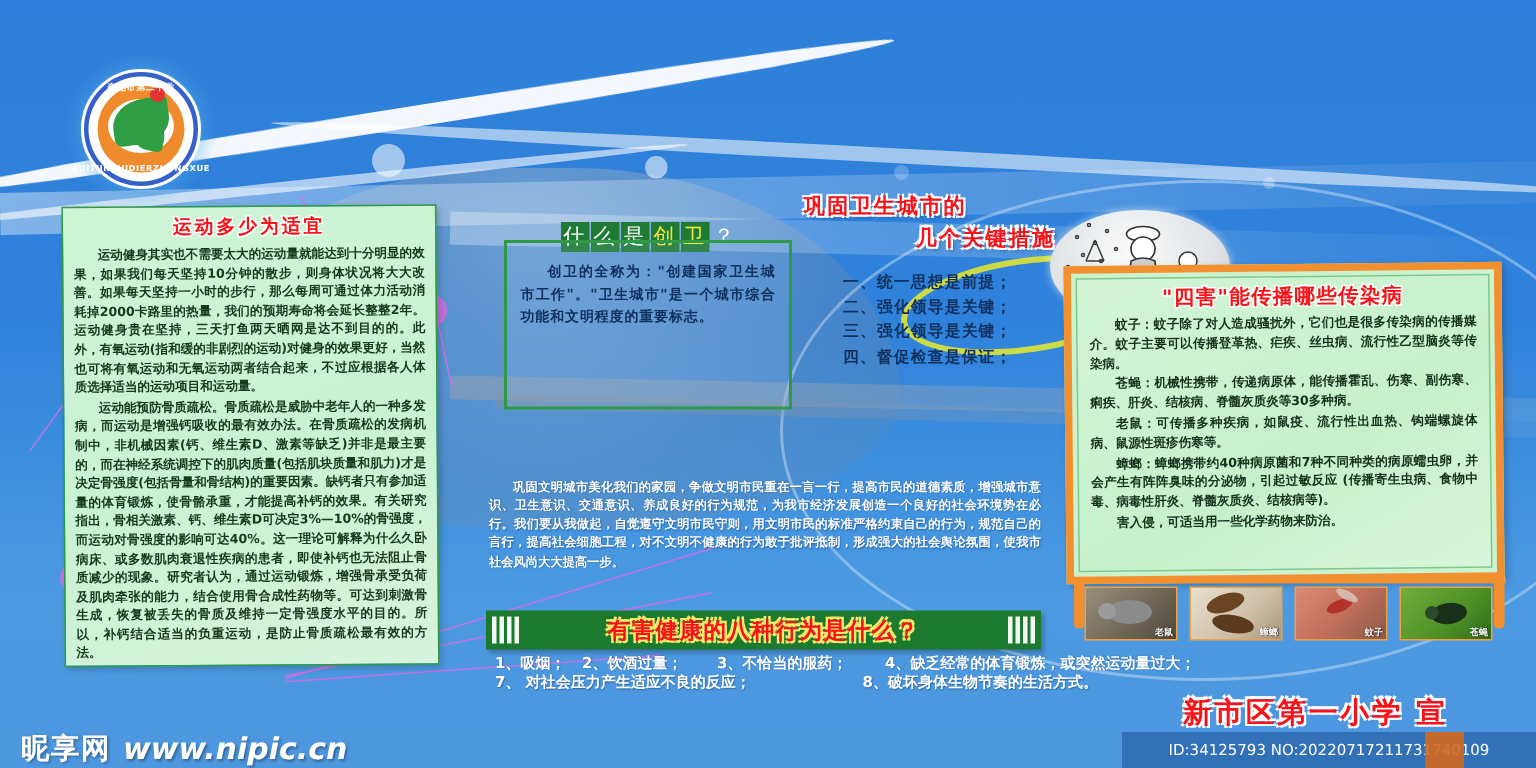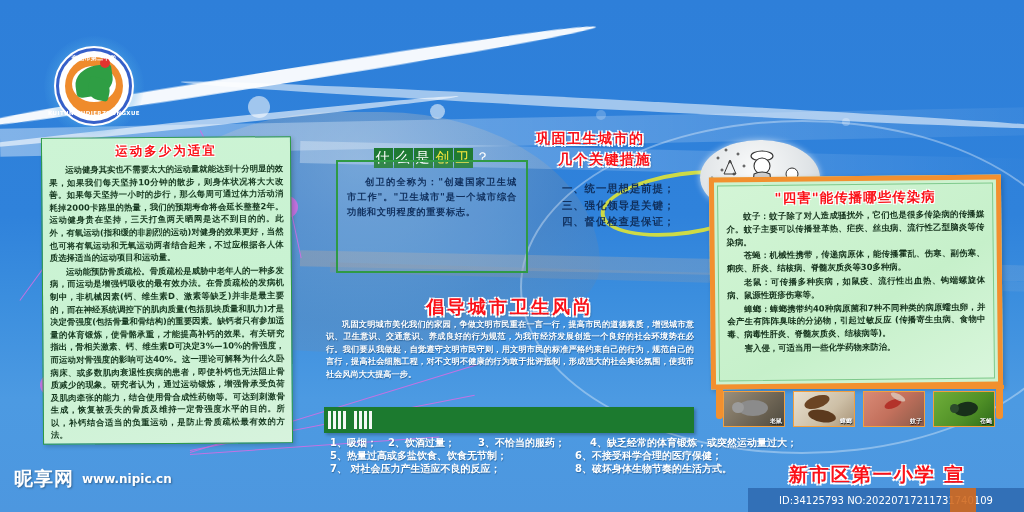--- a/index.html
+++ b/index.html
@@ -106,21 +106,21 @@
       2px 2px 2px rgba(0,0,0,.3);}
   #mid-para{position:absolute;left:326px;top:318px;width:368px;
     font-size:8.2px;line-height:12.4px;color:#fff;text-align:justify;text-indent:16px;
     font-weight:bold;text-shadow:.5px .5px 1px rgba(0,40,80,.5);}
 
   
   #meas-title{position:absolute;left:536px;top:128px;width:220px;
     font-size:14px;font-weight:bold;color:#fb1118;letter-spacing:1.5px;line-height:21px;
     text-shadow:-1.5px -1.5px 0 #fff,1.5px -1.5px 0 #fff,-1.5px 1.5px 0 #fff,1.5px 1.5px 0 #fff,
       2px 2px 2px rgba(0,0,0,.3);}
-  #meas-title .l2{display:block;padding-left:22px;}
+  #meas-title .l2{display:block;padding-left:22px;text-align:center;}
   #meas-list{position:absolute;left:562px;top:180px;width:210px;
     font-size:10.5px;line-height:16.5px;color:#10305e;font-weight:bold;letter-spacing:.8px;}
 
   
   #right-frame{position:absolute;left:710px;top:176px;width:292px;height:212px;
     border:5px solid #f2902f;box-sizing:border-box;background:#cdf2cf;
     box-shadow:2px 2px 5px rgba(0,0,0,.2);transform:rotate(-.6deg);}
   #right-inner{position:absolute;left:3px;top:3px;right:3px;bottom:3px;
     border:1px solid #7fc98c;box-sizing:border-box;
     background:linear-gradient(150deg,#d3f5d6,#c6f0ca 60%,#d9f6dc);}
@@ -171,24 +171,24 @@
 
   
   #signature{position:absolute;left:762px;top:462px;width:230px;text-align:center;
     font-size:19px;font-weight:bold;color:#fb1118;letter-spacing:2px;white-space:nowrap;
     text-shadow:-1.5px -1.5px 0 #fff,1.5px -1.5px 0 #fff,-1.5px 1.5px 0 #fff,1.5px 1.5px 0 #fff;}
   #idbar{position:absolute;right:0;bottom:0;width:276px;height:24px;
     background:rgba(30,80,150,.55);display:flex;align-items:center;justify-content:center;}
   #idbar span{color:#fff;font-size:10px;font-family:"DejaVu Sans","Liberation Sans",sans-serif;}
   #idbar .orangecell{position:absolute;right:48px;top:0;width:26px;height:24px;background:#d2691e;opacity:.9;}
 
-  #watermark{position:absolute;left:14px;bottom:20px;display:flex;align-items:center;gap:8px;}
+  #watermark{position:absolute;left:14px;bottom:0;display:flex;align-items:center;gap:8px;}
   #wm-cn{font-size:19px;font-weight:bold;color:#fff;letter-spacing:1px;
     text-shadow:1px 1px 2px rgba(0,0,0,.35);}
-  #wm-url{font-size:12px;font-weight:bold;color:#fff;
+  #wm-url{font-size:20px;font-style:italic;font-weight:bold;color:#fff;
     text-shadow:1px 1px 2px rgba(0,0,0,.35);}
 
   .magline{position:absolute;height:1.4px;background:#cf6fe3;opacity:.9;transform-origin:left center;}
 </style>
 </head>
 <body>
 
 <div id="poster">
 
   <div class="globe"></div>
@@ -240,29 +240,29 @@
     </div>
   </div>
 
   <div id="mid-head">
     <span class="c0">什</span><span class="c1">么</span><span class="c2">是</span><span class="hl">创</span><span class="hl">卫</span><span class="plain">？</span>
   </div>
   <div id="mid-box">
     <div class="mid-body">创卫的全称为："创建国家卫生城市工作"。"卫生城市"是一个城市综合功能和文明程度的重要标志。</div>
   </div>
 
-  <div id="mid-title2">倡导城市卫生风尚</div>
   <div id="mid-para">巩固文明城市美化我们的家园，争做文明市民重在一言一行，提高市民的道德素质，增强城市意 识、卫生意识、交通意识、养成良好的行为规范，为我市经济发展创造一个良好的社会环境势在必行。我们要从我做起，自觉遵守文明市民守则，用文明市民的标准严格约束自己的行为，规范自己的言行，提高社会细胞工程，对不文明不健康的行为敢于批评抵制，形成强大的社会舆论氛围，使我市社会风尚大大提高一步。</div>
 
   <div id="meas-title">
     <span>巩固卫生城市的</span>
     <span class="l2">几个关键措施</span>
   </div>
   <div id="meas-list">
     <div>一、统一思想是前提；</div>
+    <div>二、强化领导是关键；</div>
     <div>三、强化领导是关键；</div>
     <div>四、督促检查是保证；</div>
   </div>
 
   <div id="cartoon">
     <svg width="120" height="75" viewBox="0 0 120 75">
       <g stroke="#3a3a3a" stroke-width="1" fill="none">
         <circle cx="30" cy="22" r="1"></circle>
           <circle cx="22" cy="30" r="1"></circle>
           <circle cx="38" cy="14" r="1"></circle>
@@ -330,36 +330,34 @@
     </div>
   </div>
 
   <div id="banner">
     <span class="bstripes">
         <i></i>
         <i></i>
         <i></i>
         <i></i>
       </span>
+    <span id="banner-text">有害健康的八种行为是什么？</span>
     <span class="bstripes">
         <i></i>
         <i></i>
         <i></i>
         <i></i>
       </span>
   </div>
 
   <div id="eight-list">
     <span class="row">
       <span class="it" style="width:58px">1、吸烟；</span><span class="it" style="width:90px">2、饮酒过量；</span><span class="it" style="width:112px">3、不恰当的服药；</span><span class="it">4、缺乏经常的体育锻炼，或突然运动量过大；</span>
     </span>
     <span class="row">
-      <span class="it" style="width:245px">5、热量过高或多盐饮食、饮食无节制；</span><span class="it">6、不接受科学合理的医疗保健；</span>
-    </span>
-    <span class="row">
       <span class="it" style="width:245px">7、 对社会压力产生适应不良的反应；</span><span class="it">8、破坏身体生物节奏的生活方式。</span>
     </span>
   </div>
 
   <div id="signature">新市区第一小学  宣</div>
 
   <div id="watermark">
     <span id="wm-cn">昵享网</span>
     <span id="wm-url">www.nipic.cn</span>
   </div>

